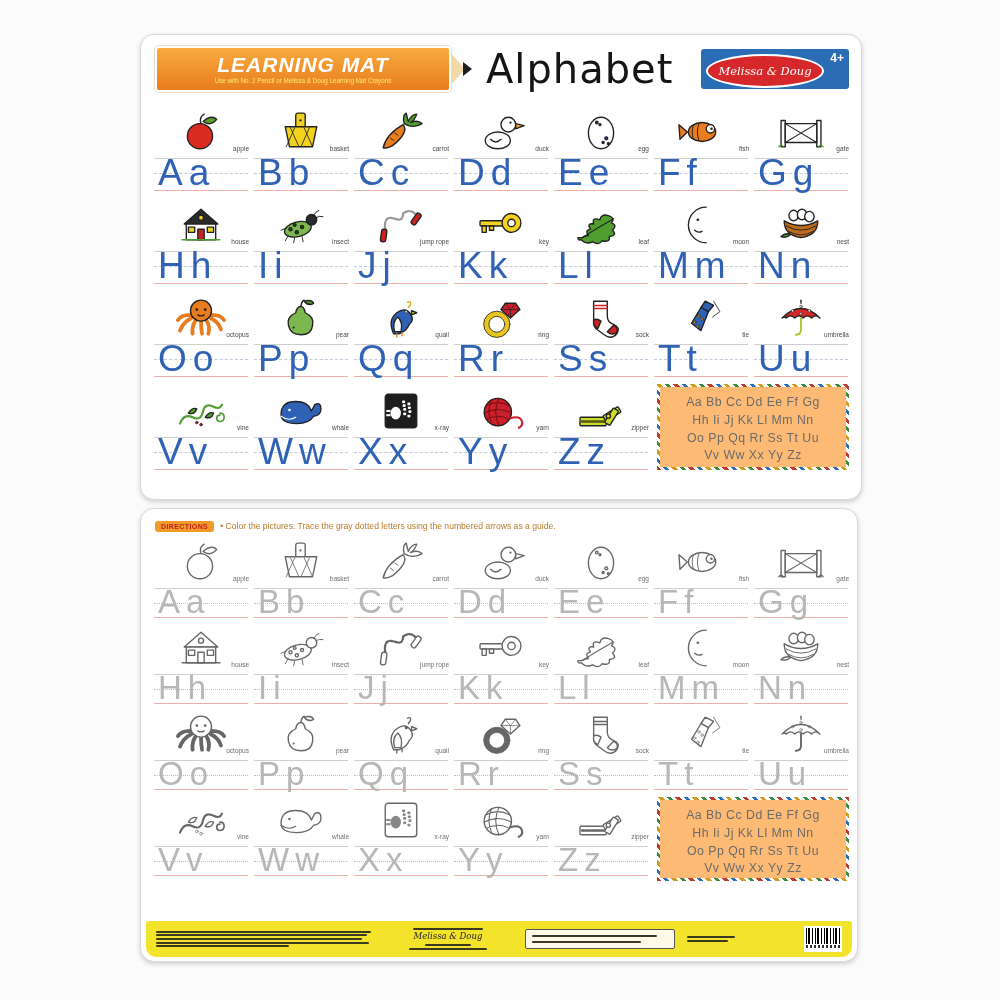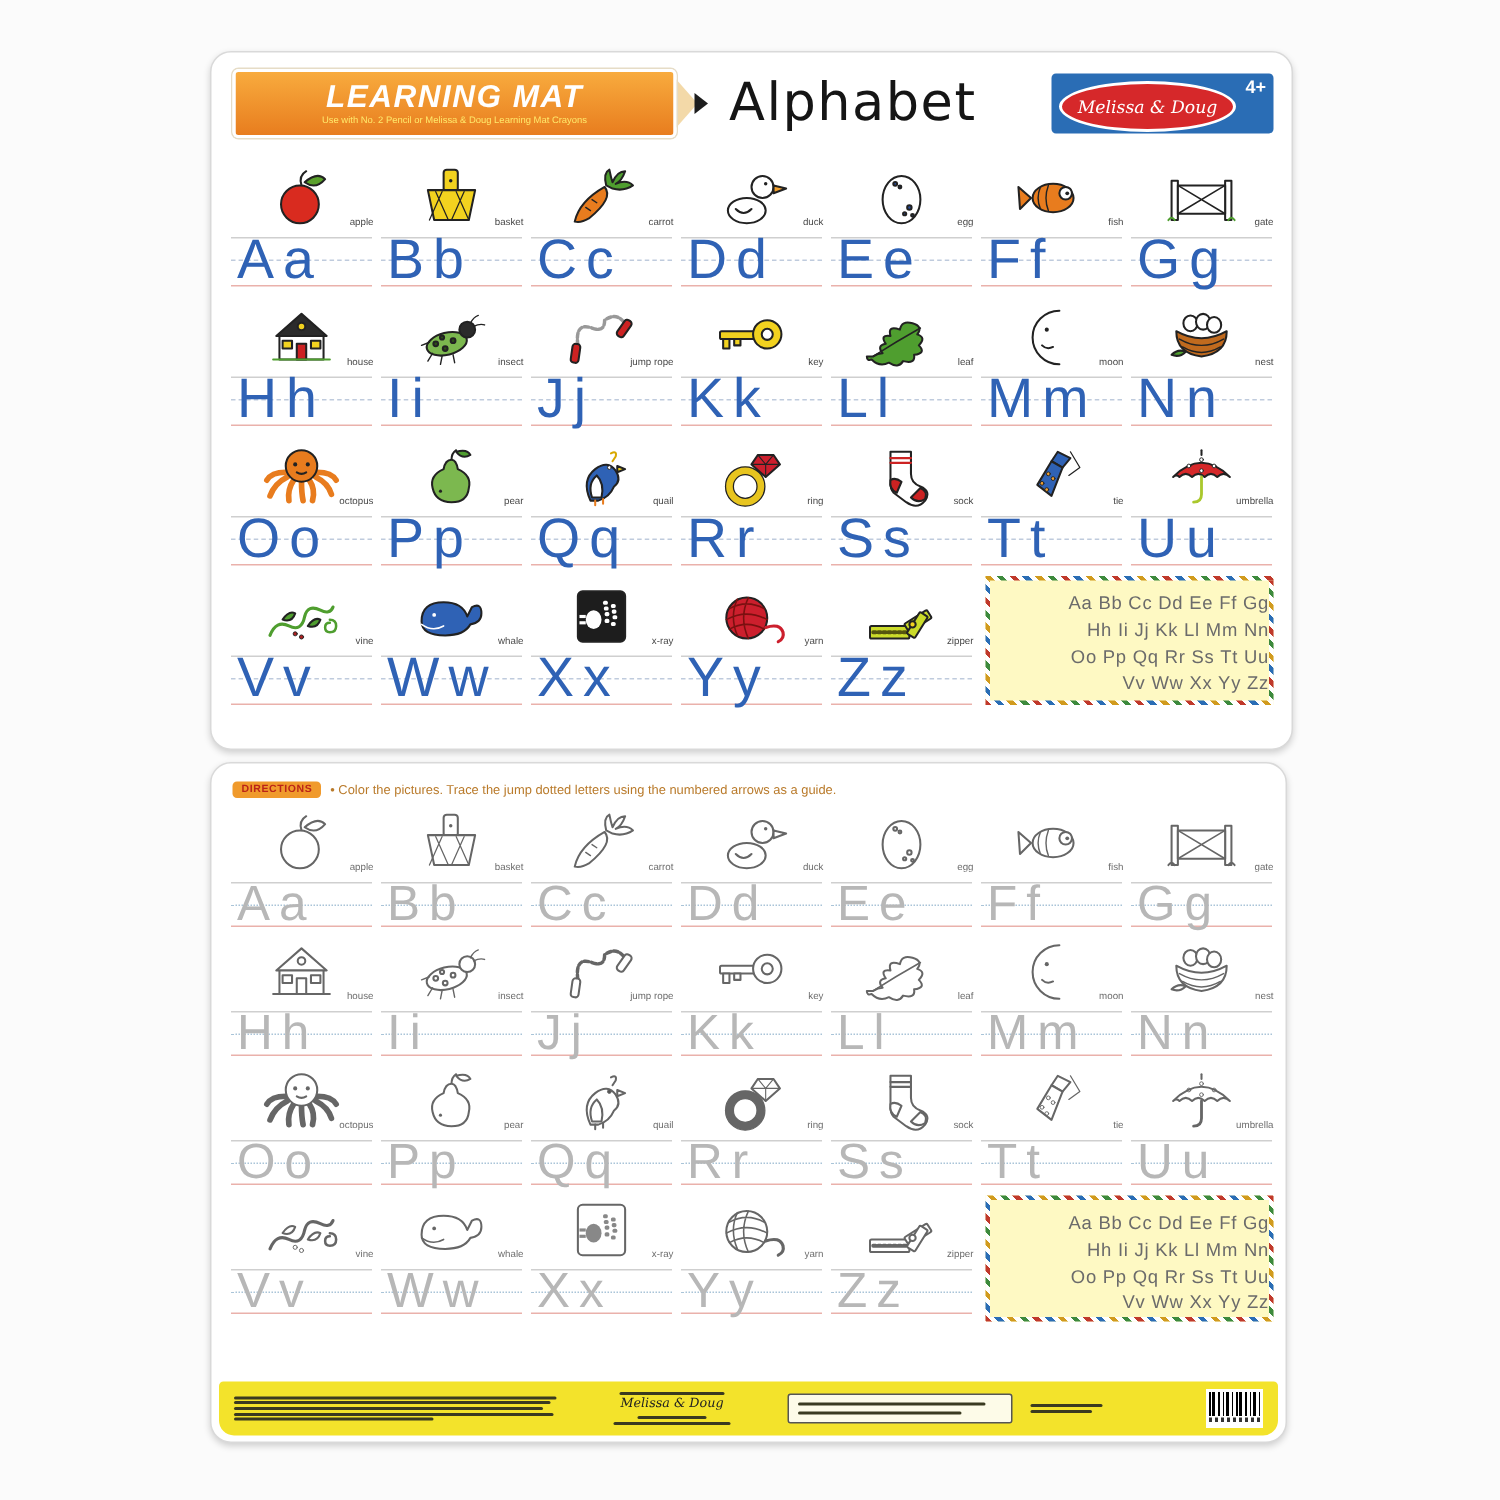--- a/index.html
+++ b/index.html
@@ -13,21 +13,21 @@
   .hdr{display:flex;align-items:center;height:60px;padding:4px 12px 0 14px;}
   .banner{position:relative;width:292px;height:42px;background:linear-gradient(#f8ab3e,#e87d1e);
           border:2px solid #fff;border-radius:4px;box-shadow:0 0 0 1px #e6dcc6;
           display:flex;flex-direction:column;align-items:center;justify-content:center;}
   .banner .t{color:#fff;font-weight:bold;font-size:21px;letter-spacing:1px;line-height:1;font-style:italic;}
   .banner .s{color:#ffe96b;font-size:6.3px;margin-top:2px;white-space:nowrap;}
   .wood{width:0;height:0;border-top:17px solid transparent;border-bottom:17px solid transparent;
         border-left:15px solid #f3d9a8;margin-left:-1px;}
   .lead{width:0;height:0;border-top:7px solid transparent;border-bottom:7px solid transparent;
         border-left:9px solid #1d1d1d;margin-left:-2px;}
-  .big-title{font-size:35px;color:#151515;margin-left:14px;letter-spacing:1px;
+  .big-title{font-size:40px;color:#151515;margin-left:14px;letter-spacing:1px;
              font-family:"DejaVu Sans",sans-serif;}
   .logo{position:relative;width:148px;height:40px;background:#2a6db5;border-radius:3px;margin-left:auto;}
   .logo .oval{position:absolute;left:5px;top:5px;width:114px;height:30px;background:#d6282a;
               border:2px solid #fff;border-radius:50%;display:flex;align-items:center;justify-content:center;}
   .logo .oval span{color:#fff;font-family:"DejaVu Serif",serif;font-style:italic;font-size:11.5px;white-space:nowrap;}
   .logo .age{position:absolute;right:5px;top:2px;color:#fff;font-weight:bold;font-size:12px;}
 
   
   .grid{padding:2px 8px 0 10px;}
   .row{display:flex;}
@@ -42,24 +42,24 @@
   .rule .bl{bottom:3px;border-top:1.6px solid #eab1ab;}
   .letters{position:absolute;left:4px;bottom:3px;line-height:1;white-space:nowrap;}
   .letters .up{font-size:37px;}
   .letters .lo{font-size:37px;margin-left:6px;}
   .mode-color .letters{color:#2f62b5;font-weight:500;}
   .mode-trace .letters{color:#b7b7b7;font-weight:400;}
   .mode-trace .pic .w{color:#6e6e6e;}
   .mode-trace .rule .ml{border-top:1.4px dotted #a9c4d8;}
 
   
-  .recap{flex:0 0 192px;width:192px;height:86px;margin:4px 0 0 6px;background:#fef9c3;
+  .recap{flex:0 0 192px;width:192px;height:86px;margin:4px 0 0 6px;background:#fdba74;
          border:3px solid transparent;
          border-image:repeating-linear-gradient(45deg,#c0392b 0 3px,#fff 3px 6px,#2a6db5 6px 9px,#fff 9px 12px,#d19b1e 12px 15px,#fff 15px 18px,#3d8a3d 18px 21px,#fff 21px 24px) 3;
-         text-align:right;padding-top:7px;box-sizing:border-box;}
+         text-align:center;padding-top:7px;box-sizing:border-box;}
   .recap div{font-size:12.3px;color:#6b6b6b;line-height:1.45;letter-spacing:.5px;}
 
   
   .dirs{display:flex;align-items:center;gap:6px;padding:8px 0 0 14px;height:18px;}
   .dbadge{background:#f09a2c;color:#bb2418;font-size:7px;font-weight:bold;
           padding:2px 6px;border-radius:3px;letter-spacing:.4px;}
   .dtext{font-size:8.6px;color:#b97a2a;}
   #mat-bottom .grid{padding-top:0;}
   #mat-bottom .pic{height:48px;}
   #mat-bottom .rule{height:38px;}
@@ -699,21 +699,21 @@
           </div>
         </div>
       </div>
   </div>
 
   <div class="mat mode-trace" id="mat-bottom">
     <div class="dirs">
       <span class="dbadge">DIRECTIONS</span>
       <span class="dtext">
         <span>•</span>
-        <span>Color the pictures. Trace the jump dotted letters using the numbered arrows as a guide.</span>
+        <span>Color the pictures. Trace the gray dotted letters using the numbered arrows as a guide.</span>
       </span>
     </div>
     <div class="grid" id="grid-bottom">
         <div class="row">
           <div class="cell">
             <div class="pic">
               <span>
                 <svg viewBox="0 0 48 40" xmlns="http://www.w3.org/2000/svg">
                   <g fill="none" stroke="#666" stroke-width="1.3" stroke-linecap="round" stroke-linejoin="round">
                     <path d="M24 12q-2-6 3-9"></path>

